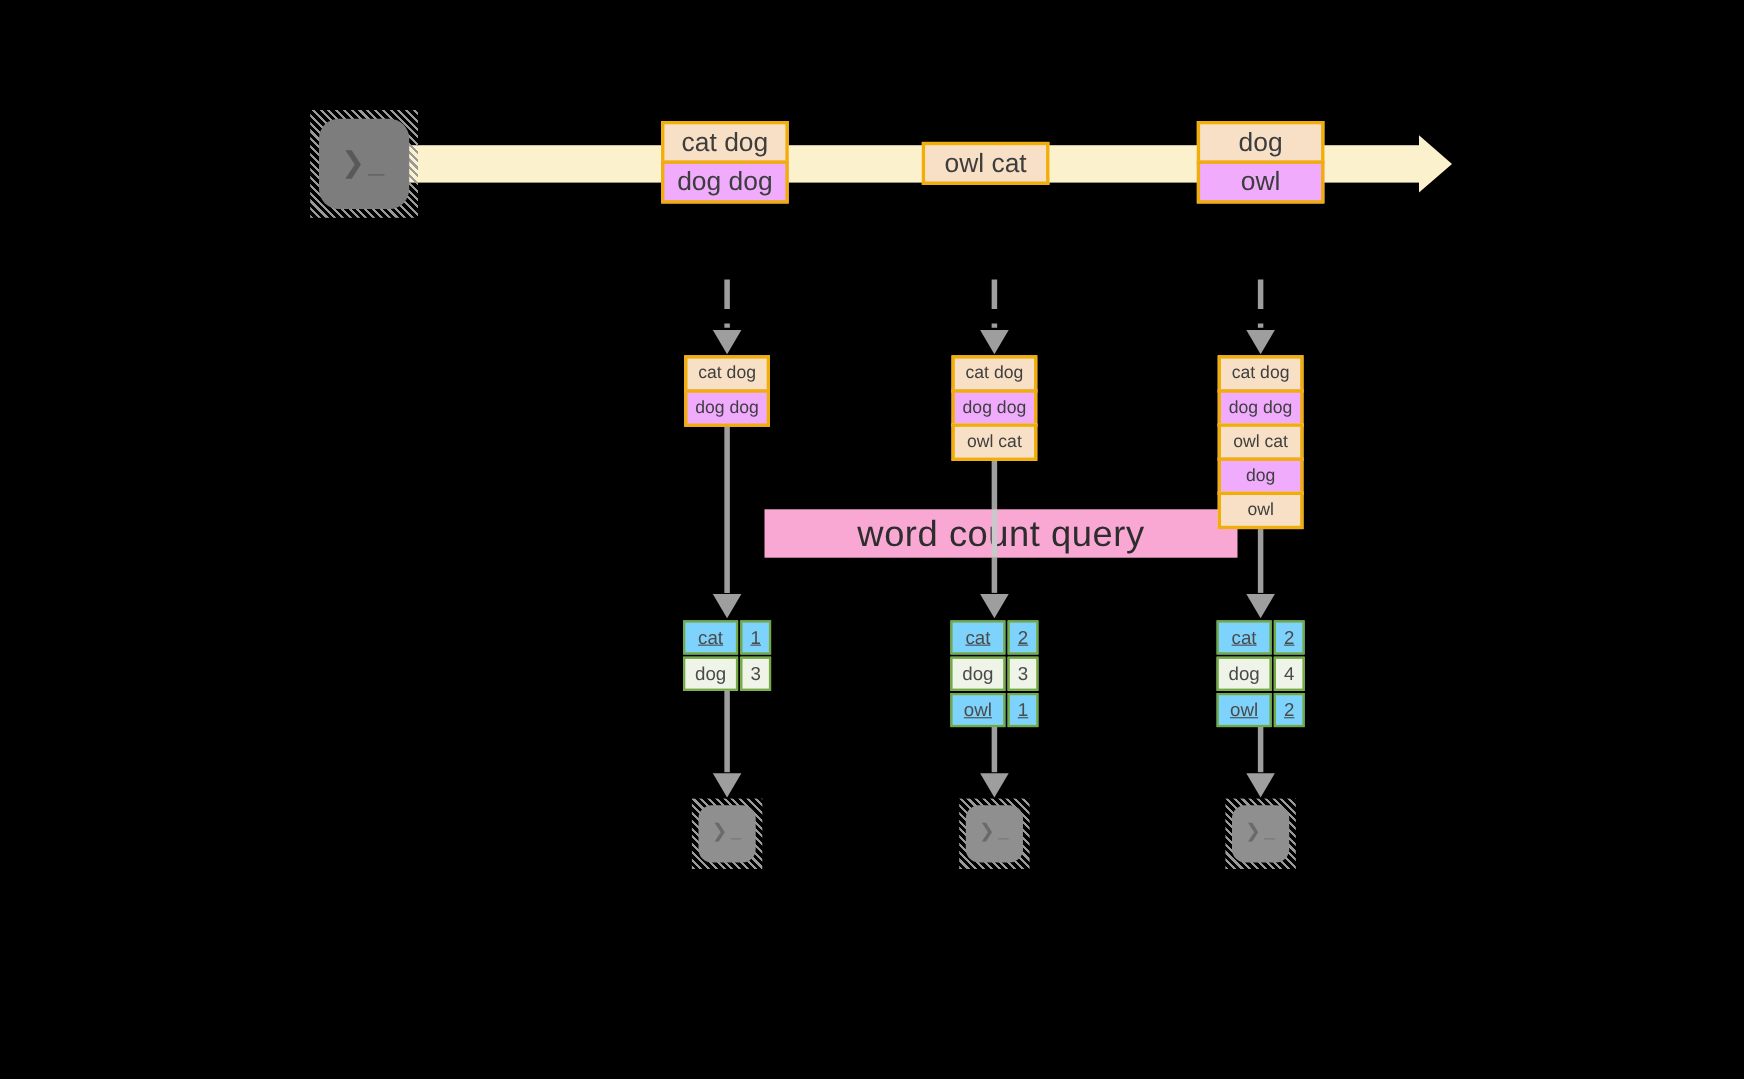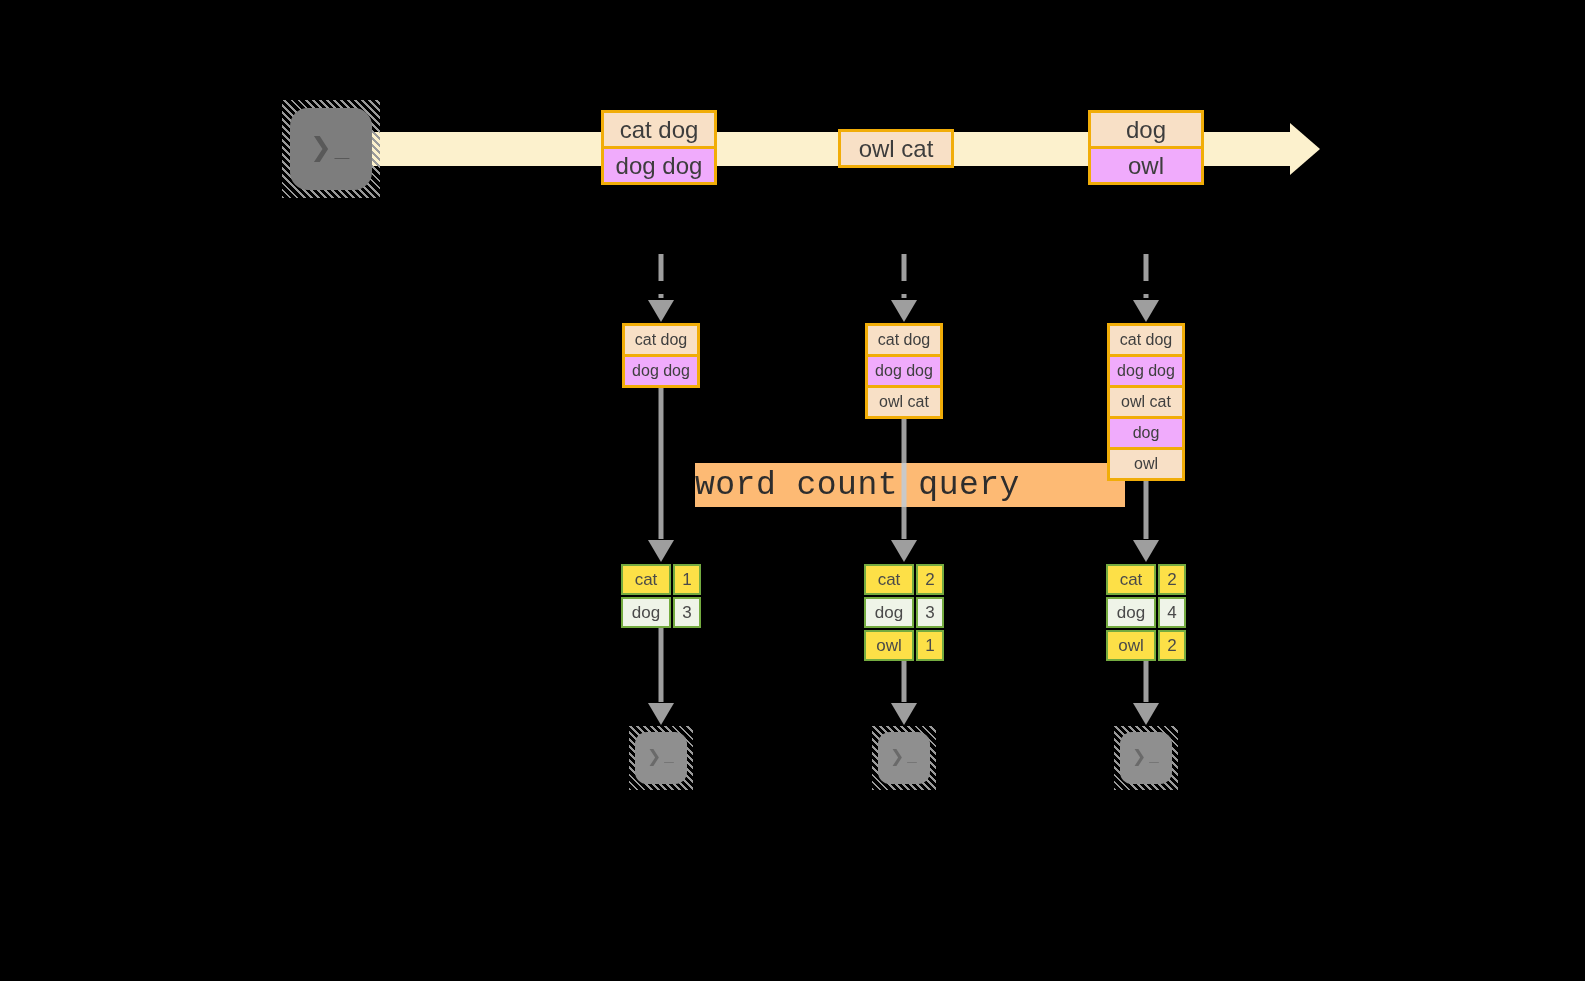--- a/index.html
+++ b/index.html
@@ -18,29 +18,29 @@
         align-items:center;justify-content:center;font-size:24px;color:#3d3d3d;}
   .srow + .srow{margin-top:-3px;}
   .mbox{position:absolute;width:78px;z-index:3;}
   .mrow{height:34px;border:3px solid #f1ad08;box-sizing:border-box;display:flex;
         align-items:center;justify-content:center;font-size:16px;color:#3f3f3f;}
   .mrow + .mrow{margin-top:-3px;}
   .fill-a{background:#f8e0c6;}
   .fill-b{background:#f0abfc;}
 
   
-  .query-band{position:absolute;left:695px;top:463px;width:430px;height:44px;background:#fdba74;
-              z-index:2;display:flex;align-items:center;font-family:Liberation Mono, monospace;}
+  .query-band{position:absolute;left:695px;top:463px;width:430px;height:44px;background:#f9a8d4;
+              z-index:2;display:flex;align-items:center;justify-content:center;}
   .query-label{font-size:33px;color:#2d2d2d;letter-spacing:0.5px;}
 
   
   .rtable{position:absolute;z-index:3;display:grid;grid-template-columns:50px 28px;gap:2px;}
   .rcell{height:31px;border:2px solid #74ab40;box-sizing:border-box;display:flex;
          align-items:center;justify-content:center;font-size:17px;color:#4a4a4a;}
-  .gfill-a{background:#fde047;}
+  .gfill-a{background:#7dd3fc;text-decoration:underline;}
   .gfill-b{background:#eff4e8;}
 
   
   .term{position:absolute;z-index:3;
         background:repeating-linear-gradient(45deg,#9a9a9a 0 2px,rgba(0,0,0,0) 2px 5px);}
   .term-inner{position:absolute;display:flex;align-items:flex-start;}
   .term-src{left:282px;top:100px;width:98px;height:98px;}
   .term-src .term-inner{left:8px;top:8px;right:8px;bottom:8px;background:#7d7d7d;border-radius:18px;
                         padding:24px 0 0 20px;box-sizing:border-box;font-size:26px;font-weight:700;color:#595959;}
   .term-sink{width:64px;height:64px;top:726px;}

